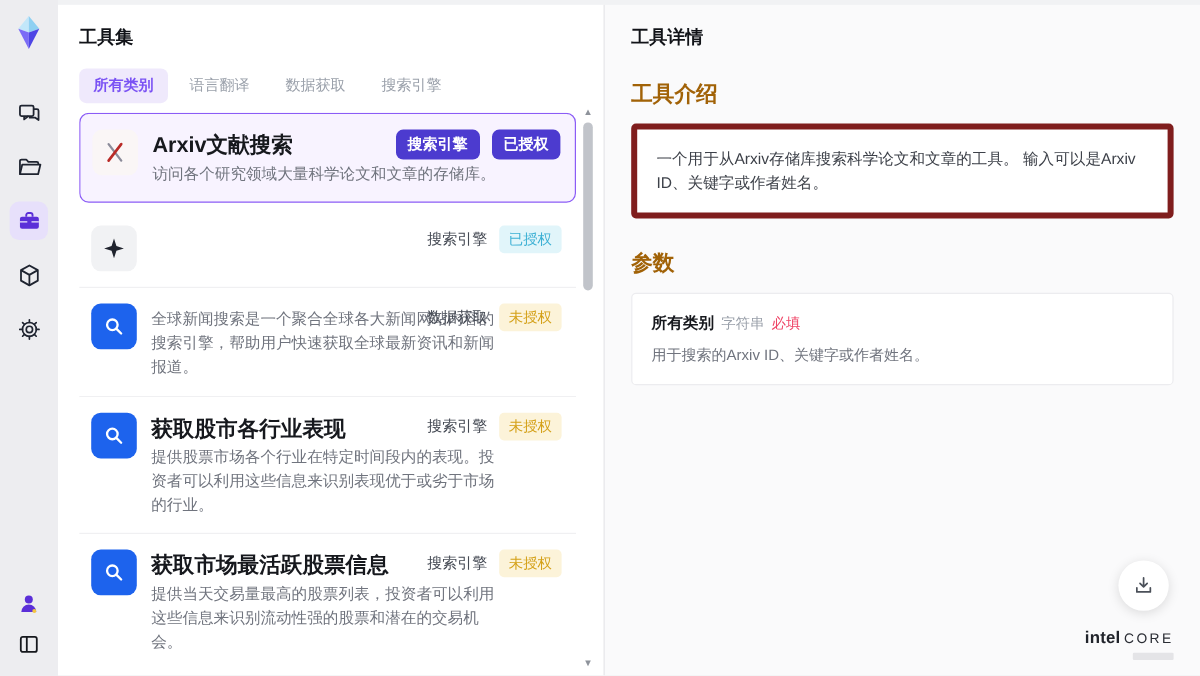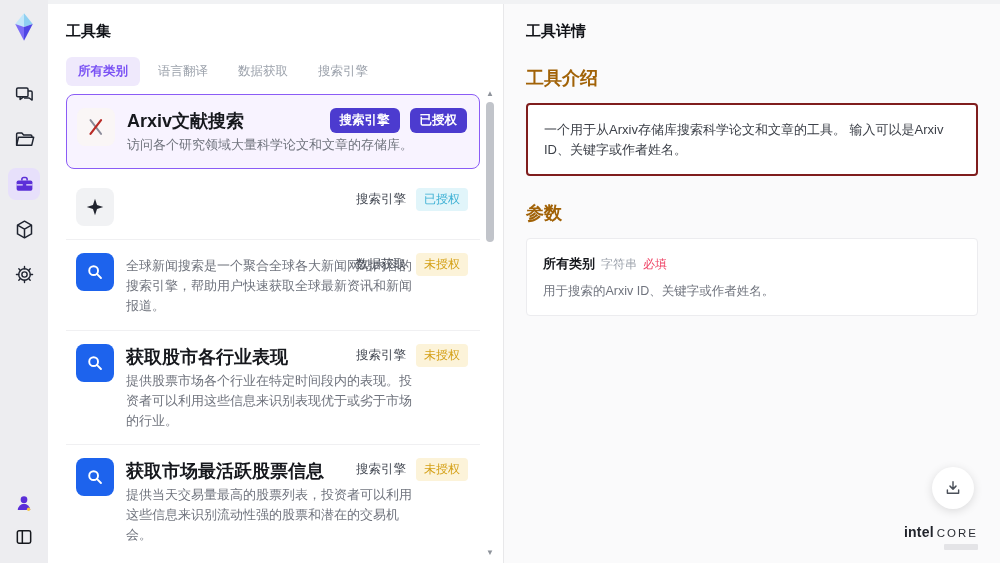--- a/index.html
+++ b/index.html
@@ -53,21 +53,21 @@
   
   .scrollbar { position:absolute; right:7px; top:86px; bottom:6px; width:12px; }
   .sb-arrow { position:absolute; left:0; width:12px; font-size:8px; line-height:8px; color:#8e939b;
     text-align:center; cursor:pointer; }
   .sb-up { top:0; } .sb-down { bottom:0; }
   .sb-thumb { position:absolute; left:2px; top:12px; width:8px; height:140px; background:#c1c4ca;
     border-radius:4px; cursor:pointer; }
 
   
   .section-heading { font-size:18px; font-weight:bold; color:#a16207; margin-top:25px; }
-  .intro-box { margin-top:13px; background:#fff; border:2px solid #7f1d1d; border-radius:4px;
+  .intro-box { margin-top:13px; background:#fff; border:5px solid #7f1d1d; border-radius:4px;
     padding:15px 16px; font-size:13px; color:#3d4149; line-height:1.5; }
   .param-box { margin-top:13px; background:#fff; border:1px solid #ececef; border-radius:4px; padding:15px 16px; }
   .param-row { }
   .param-name { font-size:13px; font-weight:bold; color:#16181d; }
   .param-type { font-size:12px; color:#9aa0aa; margin-left:6px; }
   .param-required { font-size:12px; color:#ef4466; margin-left:6px; }
   .param-desc { font-size:12.5px; color:#70747e; margin-top:10px; }
 
   
   .fab { position:absolute; right:26px; bottom:54px; width:42px; height:42px; border-radius:50%;

